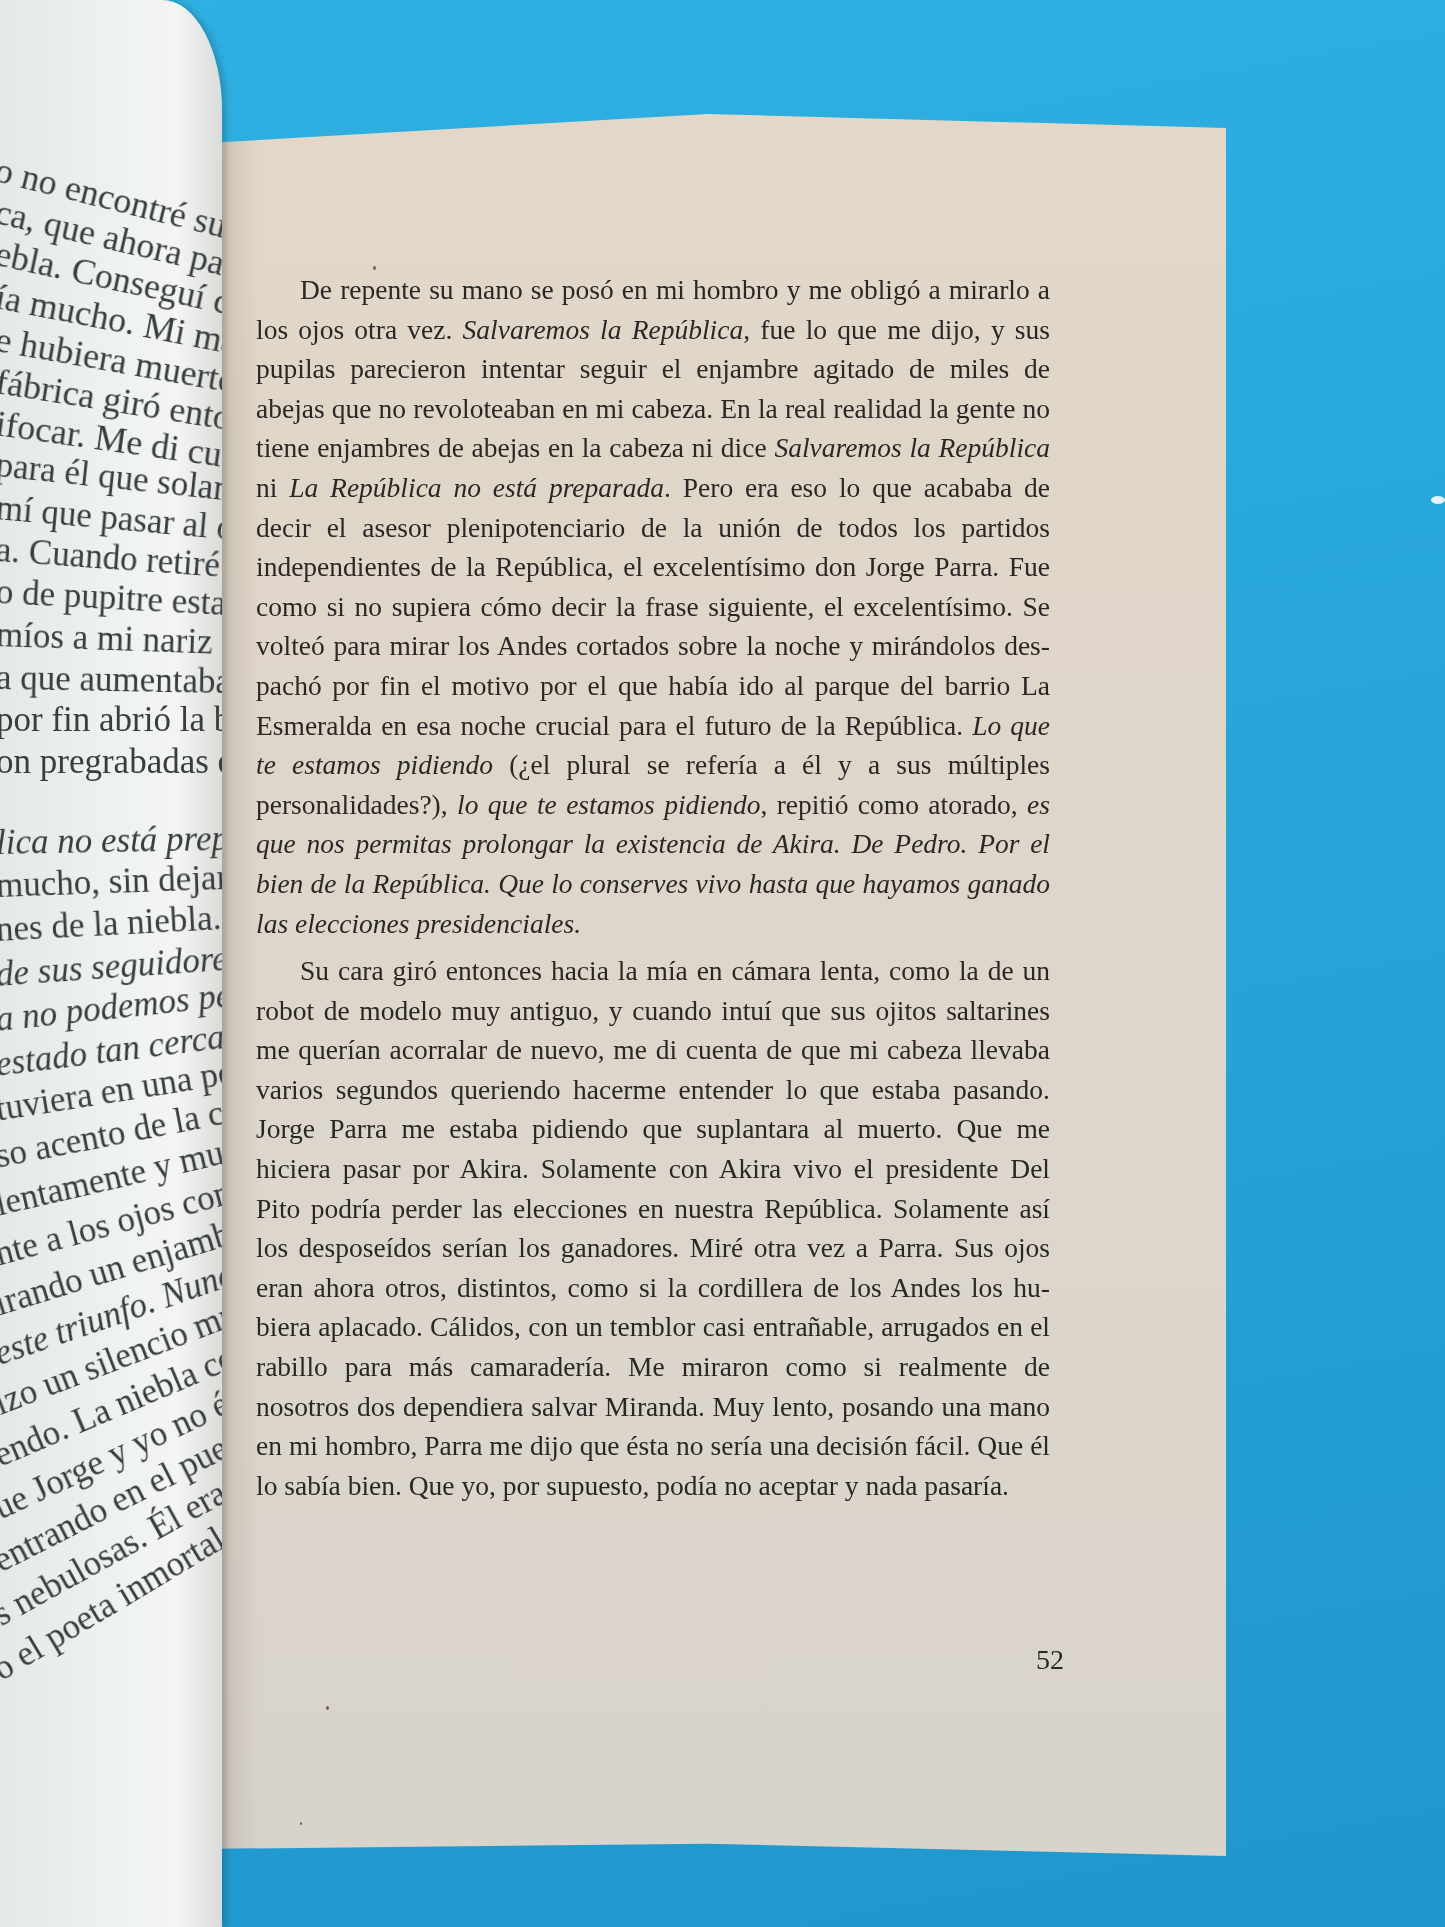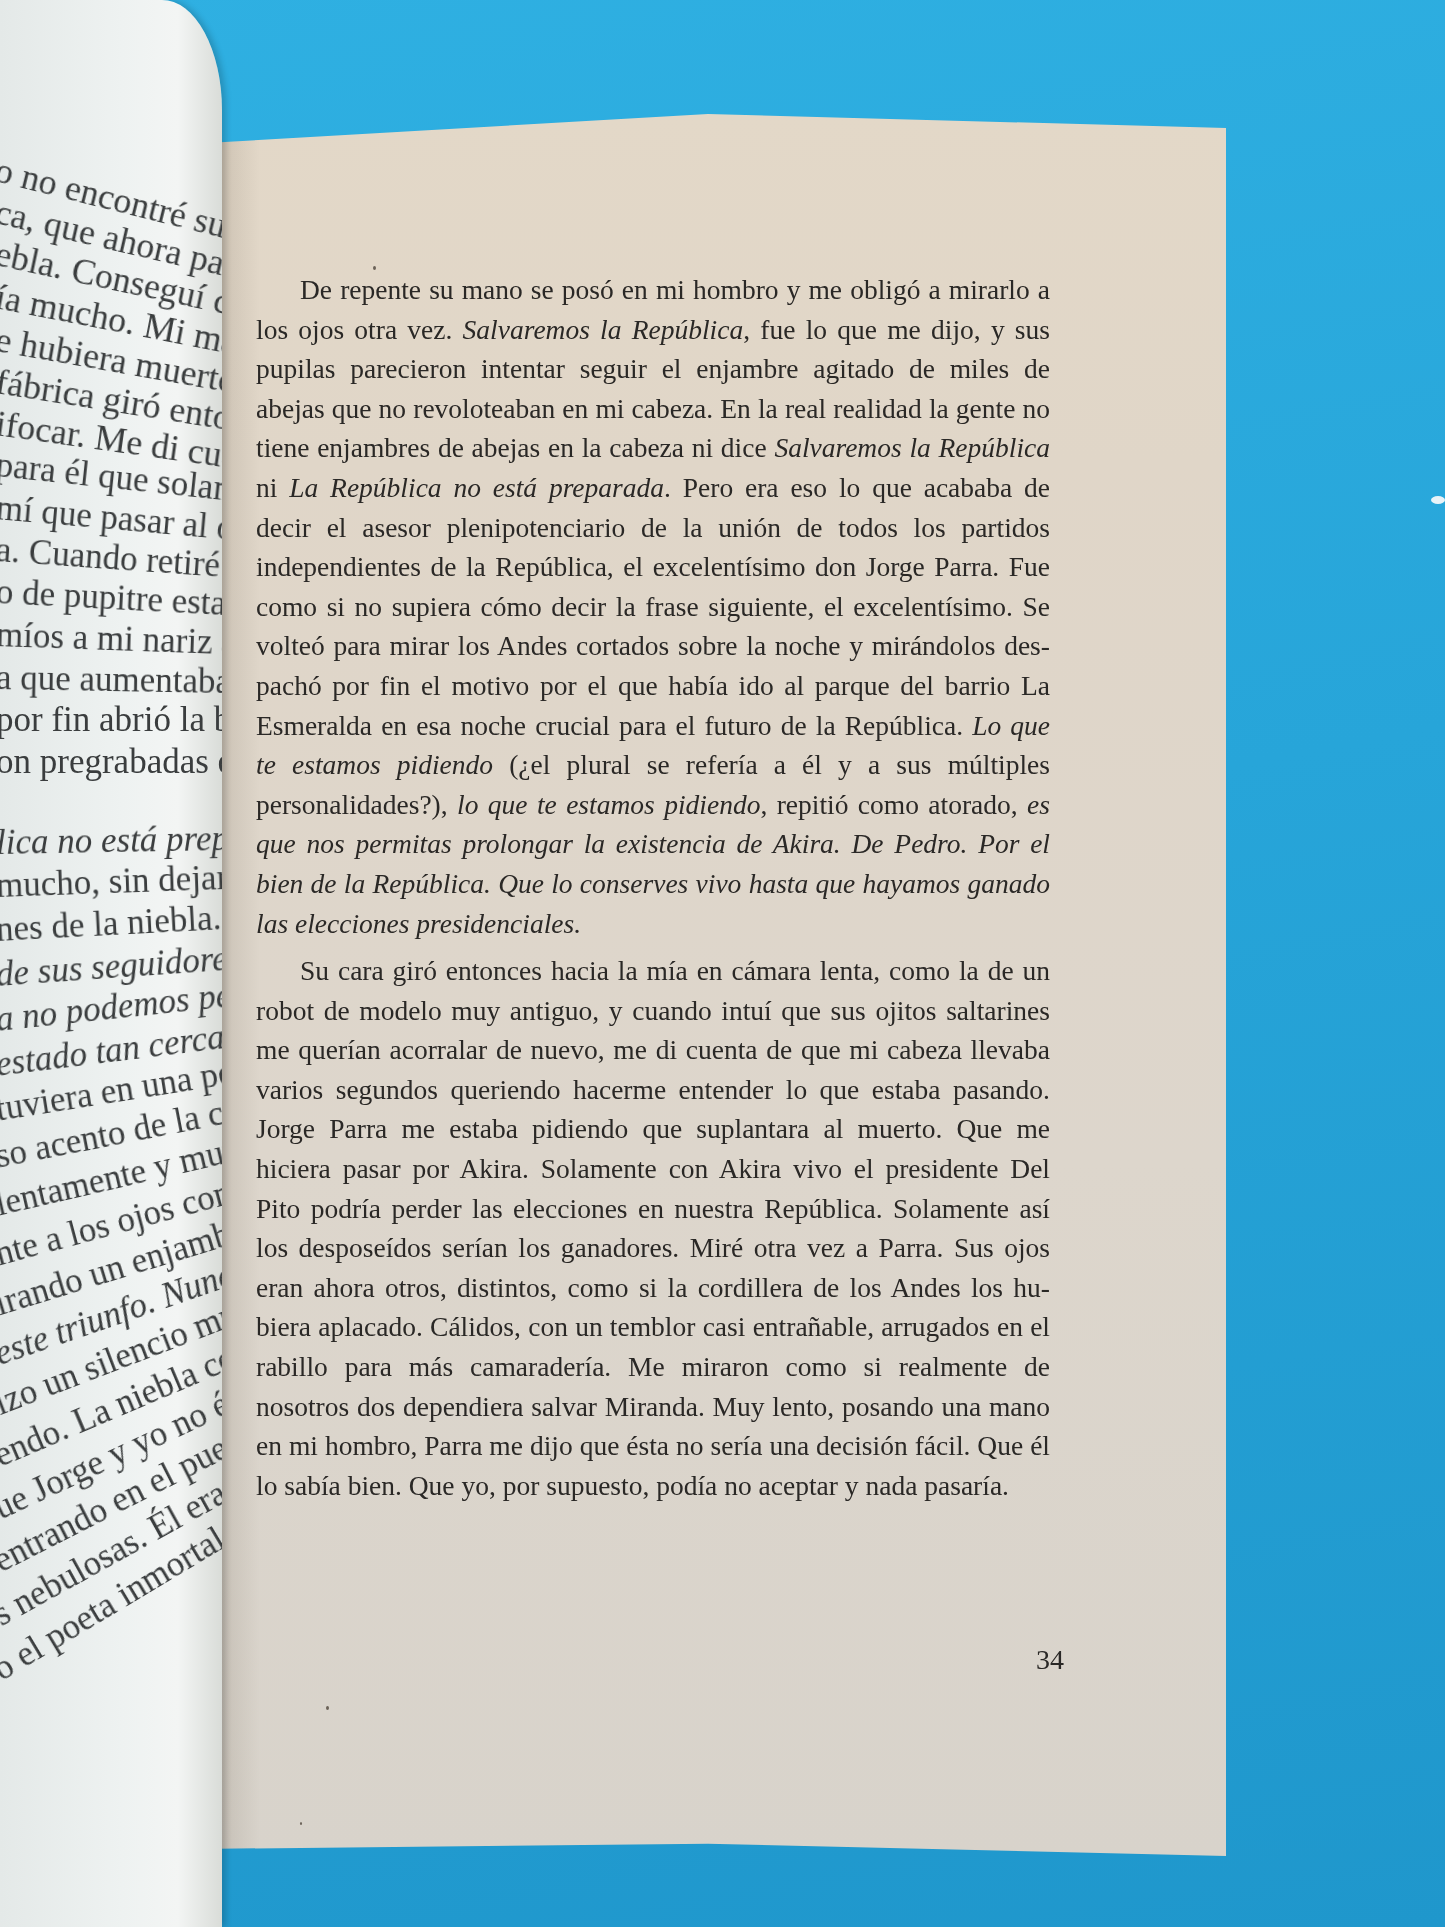--- a/index.html
+++ b/index.html
@@ -147,19 +147,19 @@
         <div class="frag" style="top: 1597px; font-size: 35px; transform: rotate(-29deg);">s nebulosas. Él era</div>
         <div class="frag" style="top: 1652px; font-size: 35px; transform: rotate(-31deg);">o el poeta inmortal</div>
       </div>
   </div>
 
   <div class="right-page">
     <div class="text-block" id="text-block">
         <p><span>De repente su mano se posó en mi hombro y me obligó a mirarlo a los ojos otra vez. </span><em>Salvaremos la República</em><span>, fue lo que me dijo, y sus pupilas parecieron intentar seguir el enjambre agitado de miles de abejas que no revoloteaban en mi cabeza. En la real realidad la gente no tiene enjambres de abejas en la cabeza ni dice </span><em>Salvaremos la República</em><span> ni </span><em>La República no está preparada</em><span>. Pero era eso lo que acababa de decir el asesor pleni­potenciario de la unión de todos los partidos independientes de la República, el excelentísimo don Jorge Parra. Fue como si no supiera cómo decir la frase siguiente, el excelentísimo. Se volteó para mirar los Andes cortados sobre la noche y mirándolos des­pachó por fin el motivo por el que había ido al parque del ba­rrio La Esmeralda en esa noche crucial para el futuro de la Re­pública. </span><em>Lo que te estamos pidiendo</em><span> (¿el plural se refería a él y a sus múltiples personalidades?), </span><em>lo que te estamos pidiendo</em><span>, repi­tió como atorado, </span><em>es que nos permitas prolongar la existencia de Akira. De Pedro. Por el bien de la República. Que lo conserves vivo hasta que hayamos ganado las elecciones presidenciales.</em></p>
         <p><span>Su cara giró entonces hacia la mía en cámara lenta, como la de un robot de modelo muy antiguo, y cuando intuí que sus ojitos saltarines me querían acorralar de nuevo, me di cuenta de que mi cabeza llevaba varios segundos queriendo hacerme entender lo que estaba pasando. Jorge Parra me estaba pidien­do que suplantara al muerto. Que me hiciera pasar por Akira. Solamente con Akira vivo el presidente Del Pito podría perder las elecciones en nuestra República. Solamente así los desposeí­dos serían los ganadores. Miré otra vez a Parra. Sus ojos eran ahora otros, distintos, como si la cordillera de los Andes los hu­biera aplacado. Cálidos, con un temblor casi entrañable, arru­gados en el rabillo para más camaradería. Me miraron como si realmente de nosotros dos dependiera salvar Miranda. Muy lento, posando una mano en mi hombro, Parra me dijo que ésta no sería una decisión fácil. Que él lo sabía bien. Que yo, por supuesto, podía no aceptar y nada pasaría.</span></p>
       </div>
-    <div class="page-number">34</div>
+    <div class="page-number">52</div>
     <div class="speck" style="left:183px; top:152px;"></div>
     <div class="speck" style="left:136px; top:1592px;"></div>
     <div class="speck" style="left:110px; top:1708px; width:2px; height:3px;"></div>
   </div>
 
 </div>
 
 </body></html>

